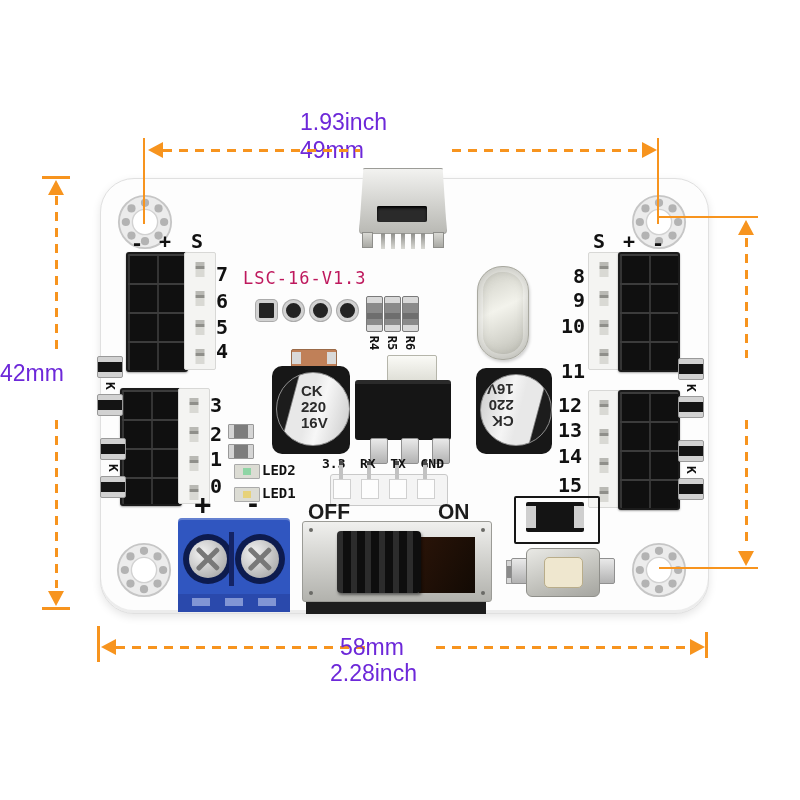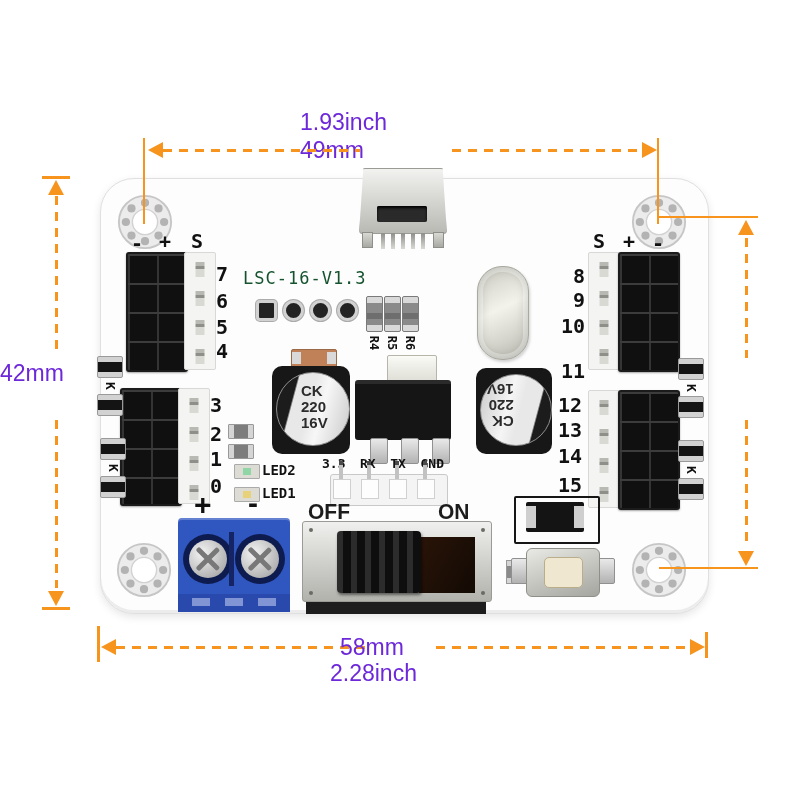--- a/index.html
+++ b/index.html
@@ -7,21 +7,21 @@
   .abs{position:absolute;}
   
   .board{left:100px;top:178px;width:607px;height:434px;background:#fdfdfd;border:1px solid #e0e0e0;border-radius:34px;box-shadow:0 3px 8px rgba(0,0,0,.10), inset 0 -3px 0 #ececec;}
   
   .logo{left:166px;top:180px;height:32px;display:flex;align-items:center;font-weight:bold;font-size:31px;letter-spacing:1px;color:#131313;}
   
   .usb-body{left:359px;top:168px;width:86px;height:64px;background:linear-gradient(180deg,#f2f2f0,#cfcfcb 60%,#b9b9b4);border:1px solid #9c9c97;border-radius:6px 6px 3px 3px;clip-path:polygon(5% 0,95% 0,100% 100%,0 100%);}
   .usb-slot{left:377px;top:206px;width:50px;height:16px;background:#2a2a2a;border-radius:2px;box-shadow:inset 0 2px 3px #000;}
   .usb-pin{width:4px;height:16px;background:linear-gradient(180deg,#8e8e8a,#d9d9d4);}
   .usb-tab{width:9px;height:14px;background:linear-gradient(180deg,#d9d9d4,#a9a9a4);border:1px solid #8e8e8a;}
-  .model{font:17px "DejaVu Sans Mono",monospace;letter-spacing:1px;color:#14532d;}
+  .model{font:17px "DejaVu Sans Mono",monospace;letter-spacing:1px;color:#be185d;}
   .ch{font:bold 20px "DejaVu Sans Mono",monospace;color:#111;line-height:22px;}
   .sign{font:bold 20px "DejaVu Sans Mono",monospace;color:#111;}
   .silk-s{font:bold 13px "DejaVu Sans Mono",monospace;color:#111;}
   .led-lab{font:bold 14px "DejaVu Sans Mono",monospace;color:#111;}
   .onoff{font:bold 21px "Liberation Sans",sans-serif;color:#1c1c1c;transform:scaleY(1.05);}
   .pm{font:bold 30px "Liberation Sans",sans-serif;color:#111;}
   
   .hdr-black{background-color:#101010;background-image:repeating-linear-gradient(180deg,#3c3c3c 0 2px,transparent 2px 29px),repeating-linear-gradient(90deg,#343434 0 2px,transparent 2px 29px);border:2px solid #1b1b1b;border-radius:3px;box-shadow:0 1px 2px rgba(0,0,0,.35);}
   .hdr-white{background:#f4f4f2;border:1px solid #d8d8d6;border-radius:2px;}
   .pinstrip{position:absolute;left:50%;transform:translateX(-50%);top:3px;bottom:3px;width:9px;background:repeating-linear-gradient(180deg,transparent 0 6px,#b9b9b4 6px 10px,#8f8f8a 10px 13px,#d9d9d4 13px 21px,transparent 21px 29px);}

